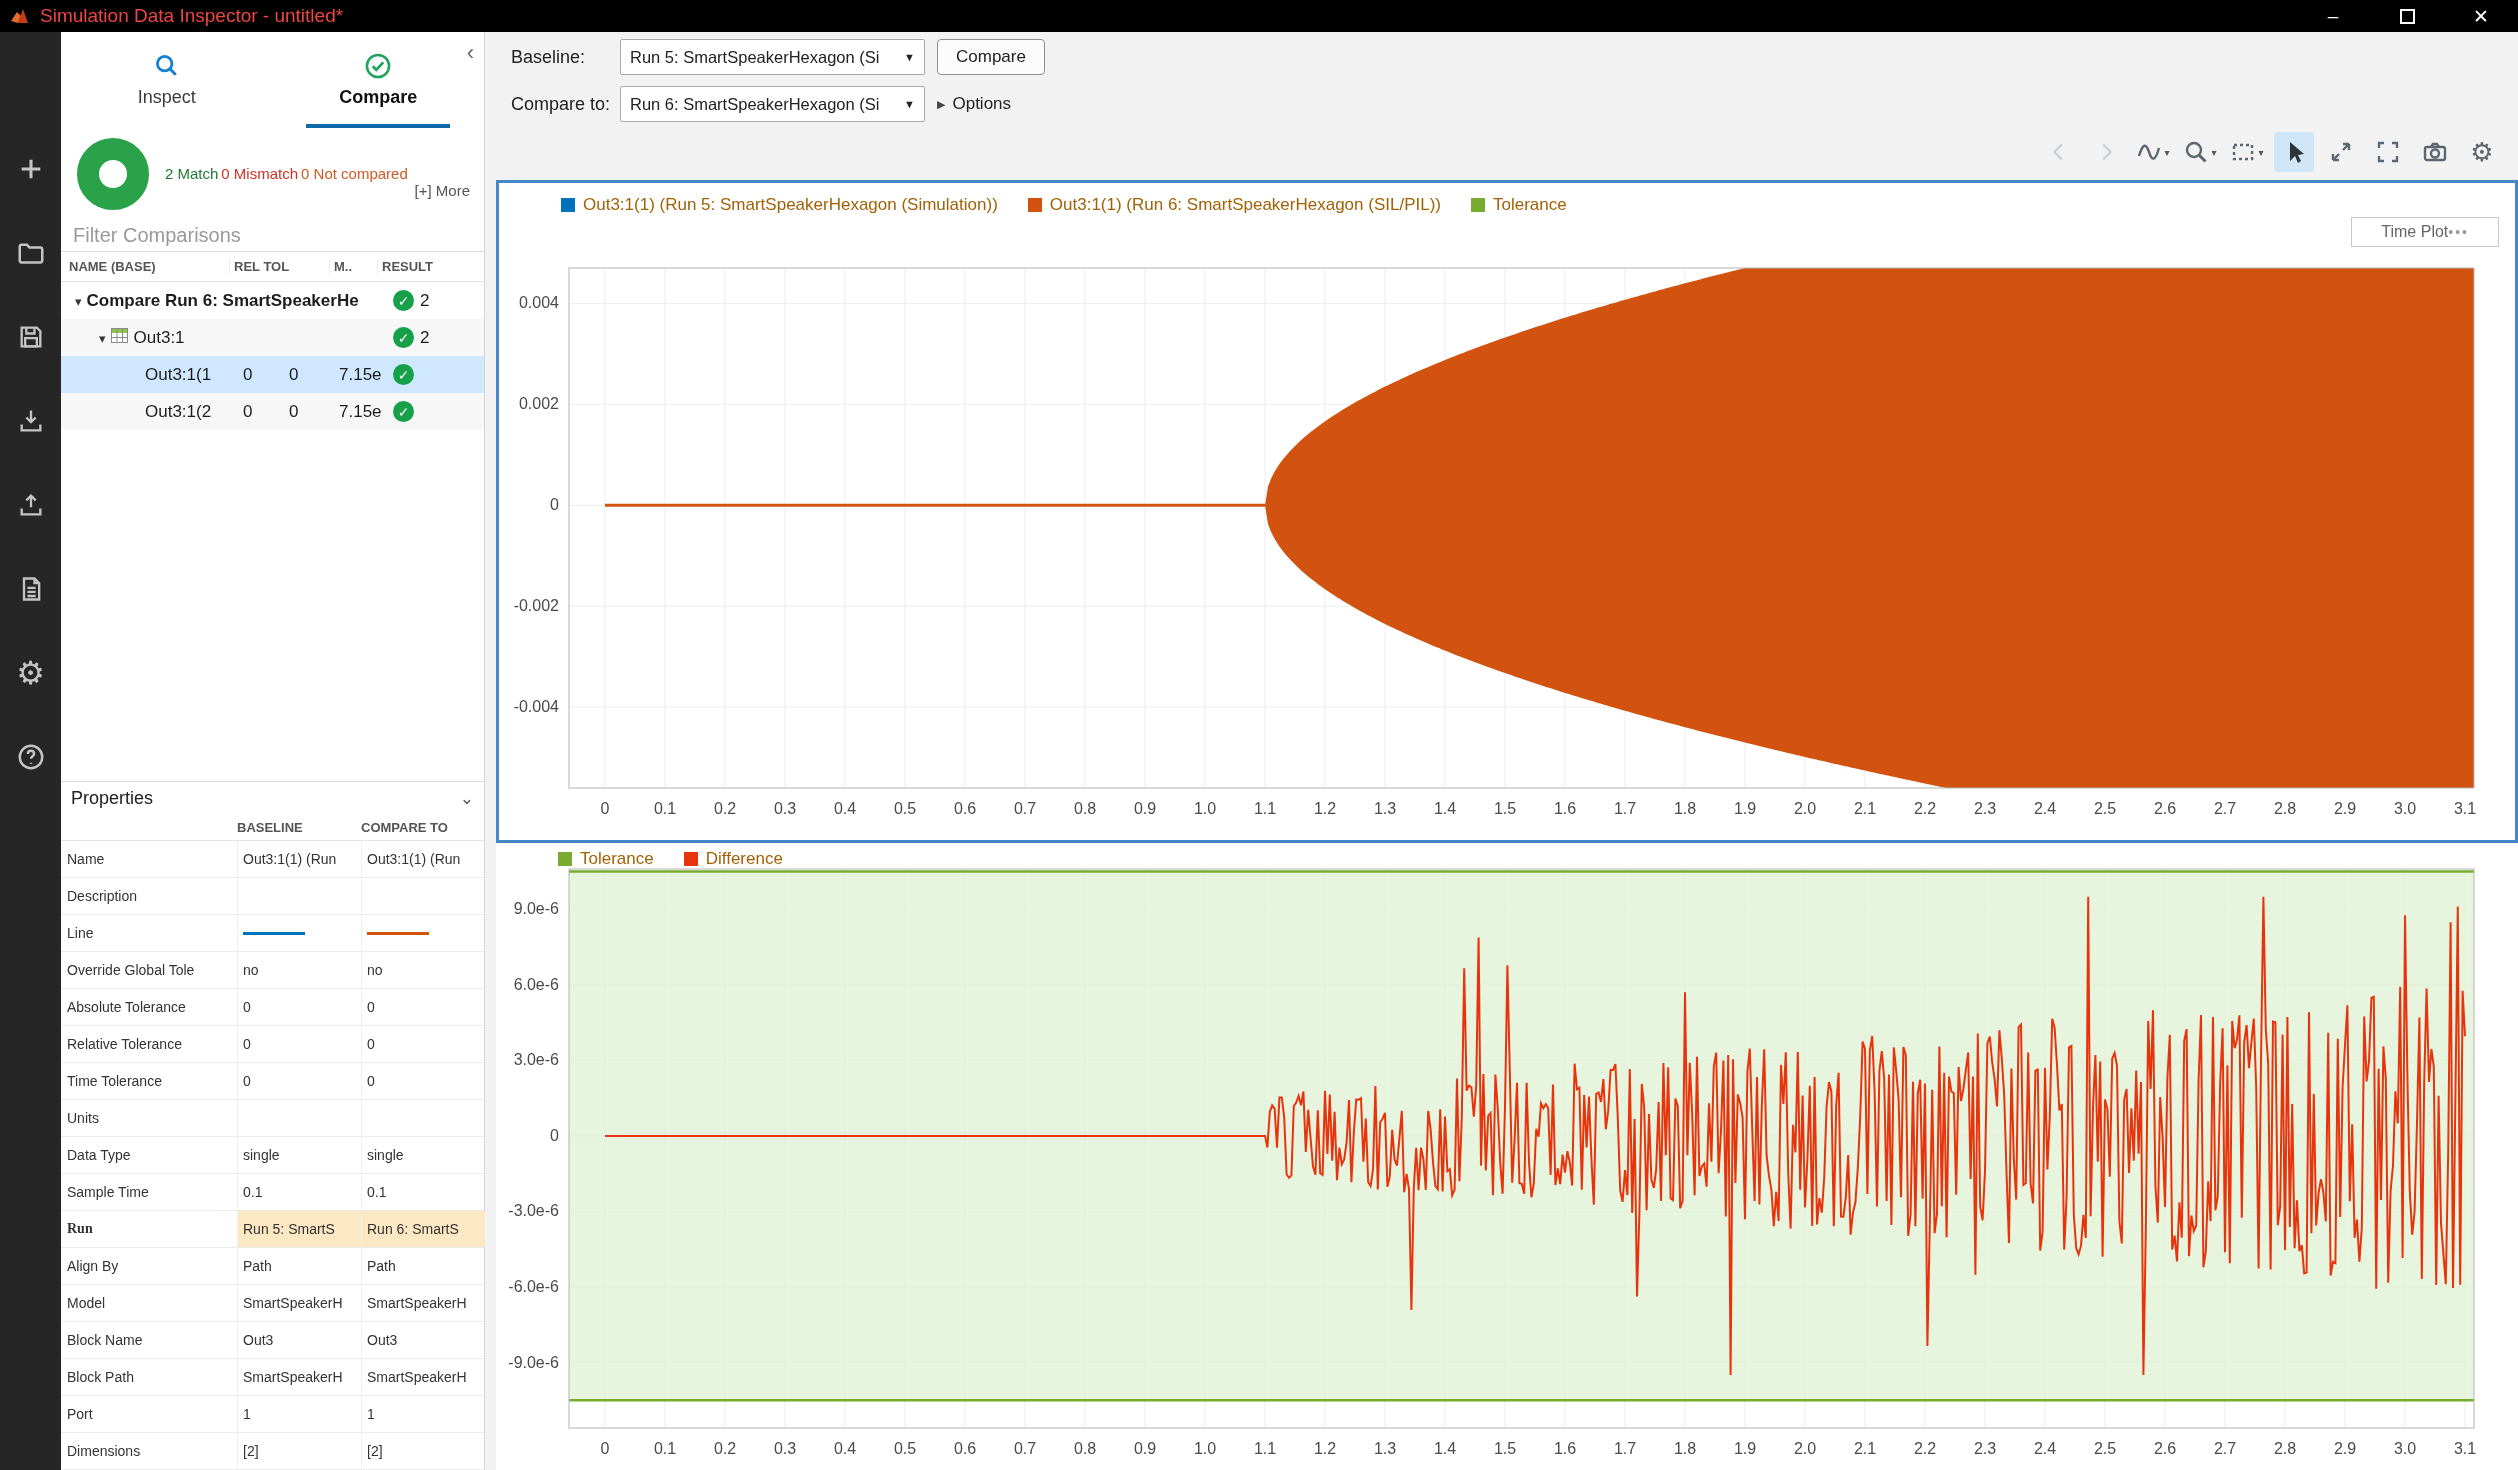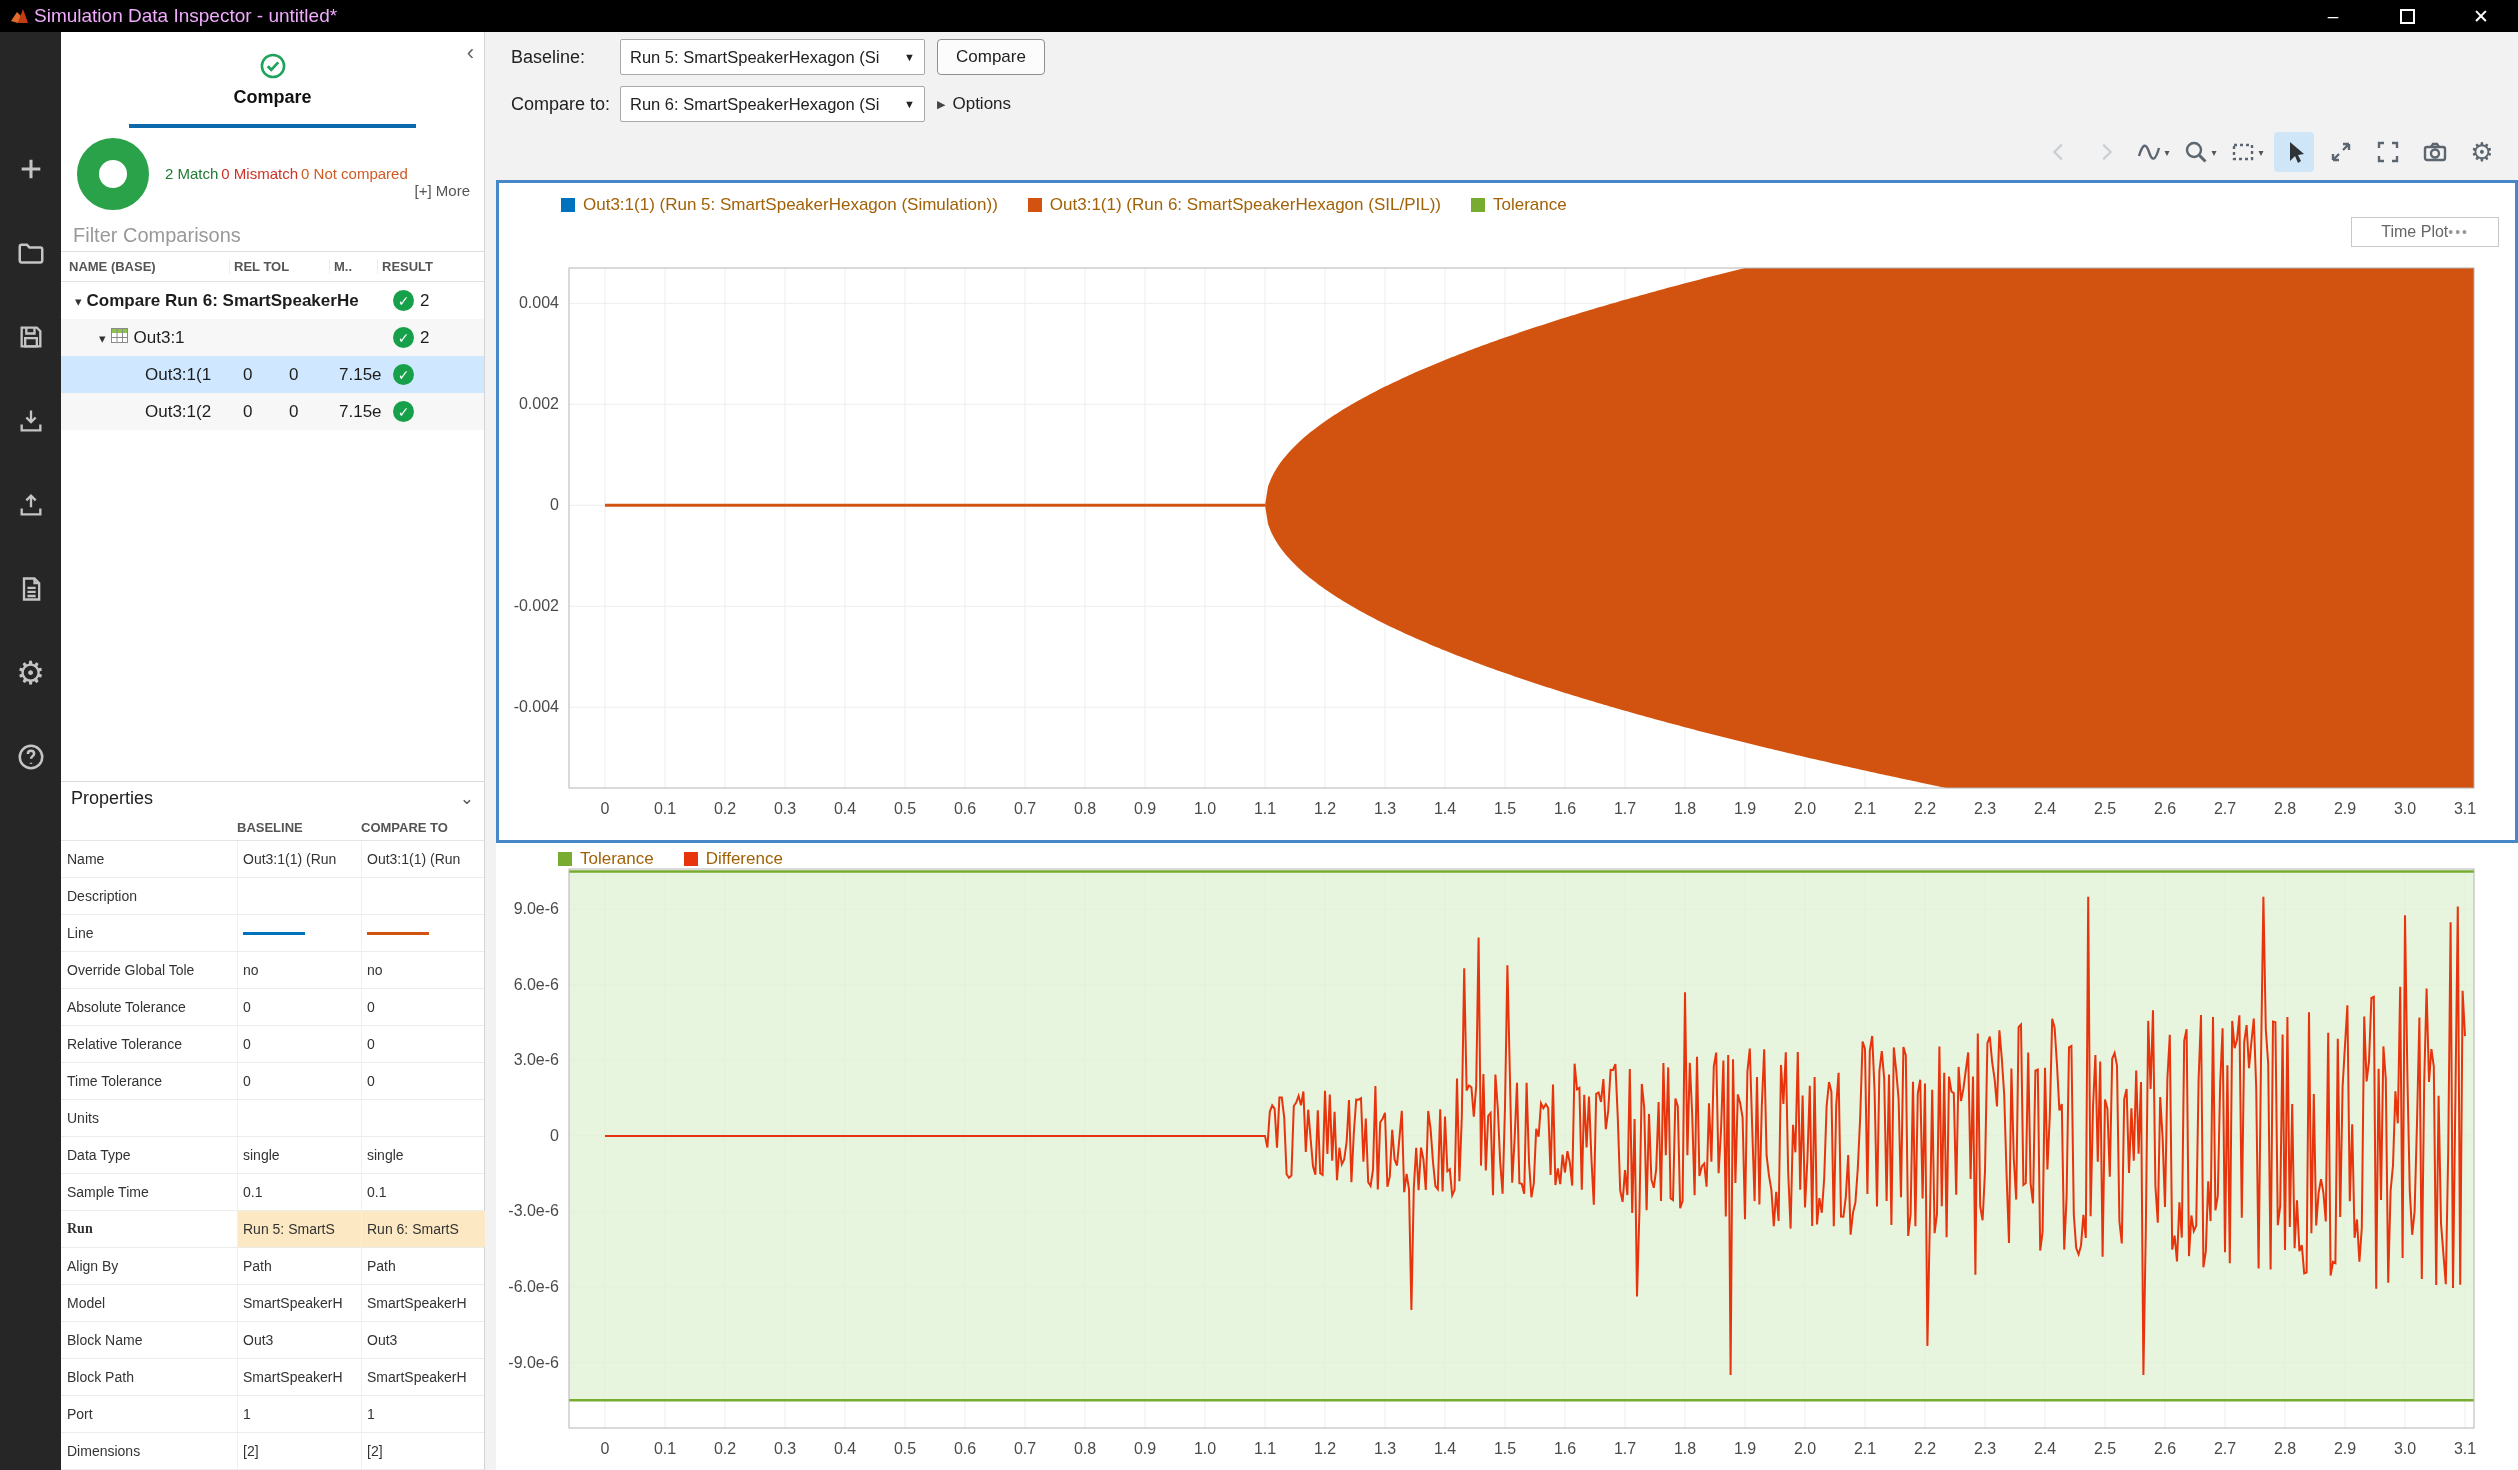--- a/index.html
+++ b/index.html
@@ -2,21 +2,21 @@
 <html><head>
 <meta charset="utf-8">
 <style>
   *{margin:0;padding:0;box-sizing:border-box}
   html,body{width:2518px;height:1470px;overflow:hidden}
   body{font-family:"Liberation Sans",sans-serif;background:#f0f0f0;position:relative;font-size:17px;color:#222}
 
   
   #titlebar{position:absolute;left:0;top:0;width:2518px;height:32px;background:#000;display:flex;align-items:center;color:#fff}
   .tb-logo{margin-left:10px;display:flex;align-items:center}
-  .tb-title{margin-left:4px;font-size:19px;color:#f0abfc;white-space:nowrap}
+  .tb-title{margin-left:10px;font-size:19px;color:#ef4444;white-space:nowrap}
   .tb-controls{margin-left:auto;display:flex;height:100%}
   .tb-btn{width:74px;height:100%;display:flex;align-items:center;justify-content:center;color:#fff;font-size:19px;cursor:default}
   .max-glyph{width:15px;height:15px;border:2px solid #fff;display:inline-block}
 
   
   #rail{position:absolute;left:0;top:32px;width:61px;height:1438px;background:#262626;display:flex;flex-direction:column;align-items:center;padding-top:118px;gap:46px}
   .rail-btn{width:40px;height:38px;display:flex;align-items:center;justify-content:center}
   .rail-btn svg{stroke:#c4c4c4;fill:none;stroke-width:2}
   .rail-gear{font-size:32px;color:#c4c4c4;line-height:1}
 
@@ -157,20 +157,27 @@
     <svg width="30" height="30" viewBox="0 0 24 24">
         <circle cx="12" cy="12" r="9"></circle>
         <path d="M9.5 9.5c0-1.5 1.1-2.5 2.5-2.5s2.5 1 2.5 2.4c0 1.8-2.5 2-2.5 4"></path>
         <path d="M12 16.6v.9"></path>
       </svg>
   </div>
 </div>
 
 <div id="sidebar">
   <div id="tabs">
+    <div class="tab">
+      <svg width="28" height="28" viewBox="0 0 24 24">
+          <circle cx="10" cy="10" r="6.2" fill="none" stroke="#1580d2" stroke-width="2.4"></circle>
+          <path d="M14.6 14.6 L19.5 19.5" stroke="#1580d2" stroke-width="2.6"></path>
+        </svg>
+      <span>Inspect</span>
+    </div>
     <div class="tab active">
       <svg width="28" height="28" viewBox="0 0 24 24">
           <circle cx="12" cy="12" r="9.5" fill="#fff" stroke="#1ea35c" stroke-width="2.2"></circle>
           <path d="M7.5 12.3l3 3 6-6.4" fill="none" stroke="#1ea35c" stroke-width="2.4"></path>
         </svg>
       <span>Compare</span>
     </div>
     <span class="collapse-chev">‹</span>
   </div>
 

